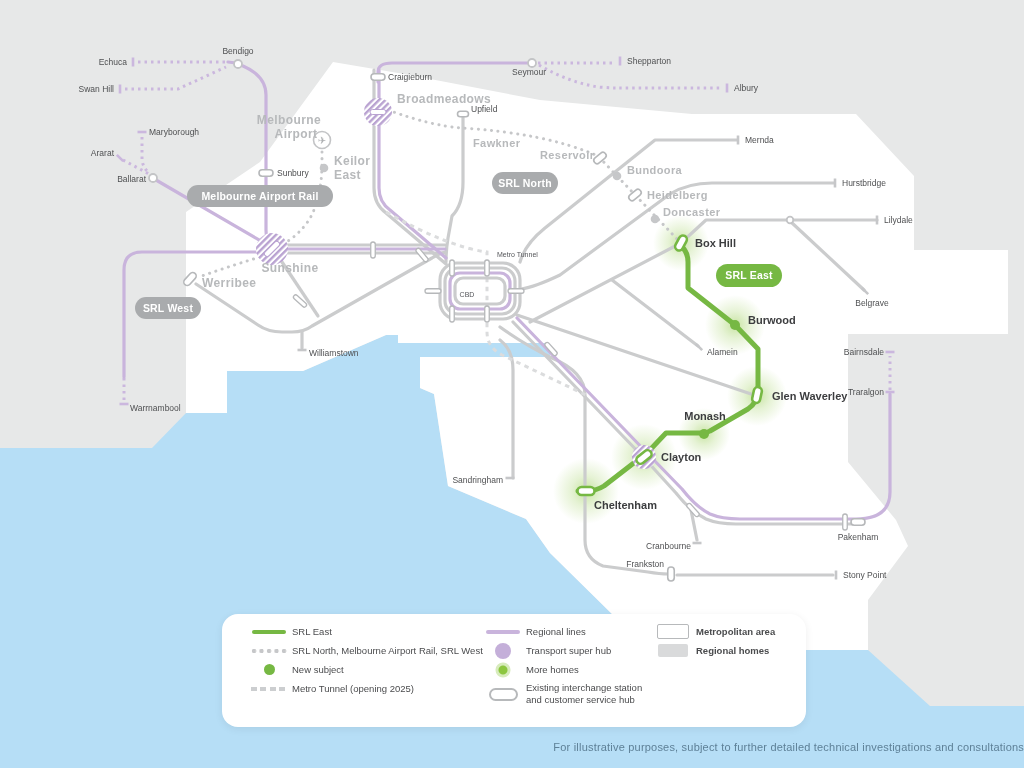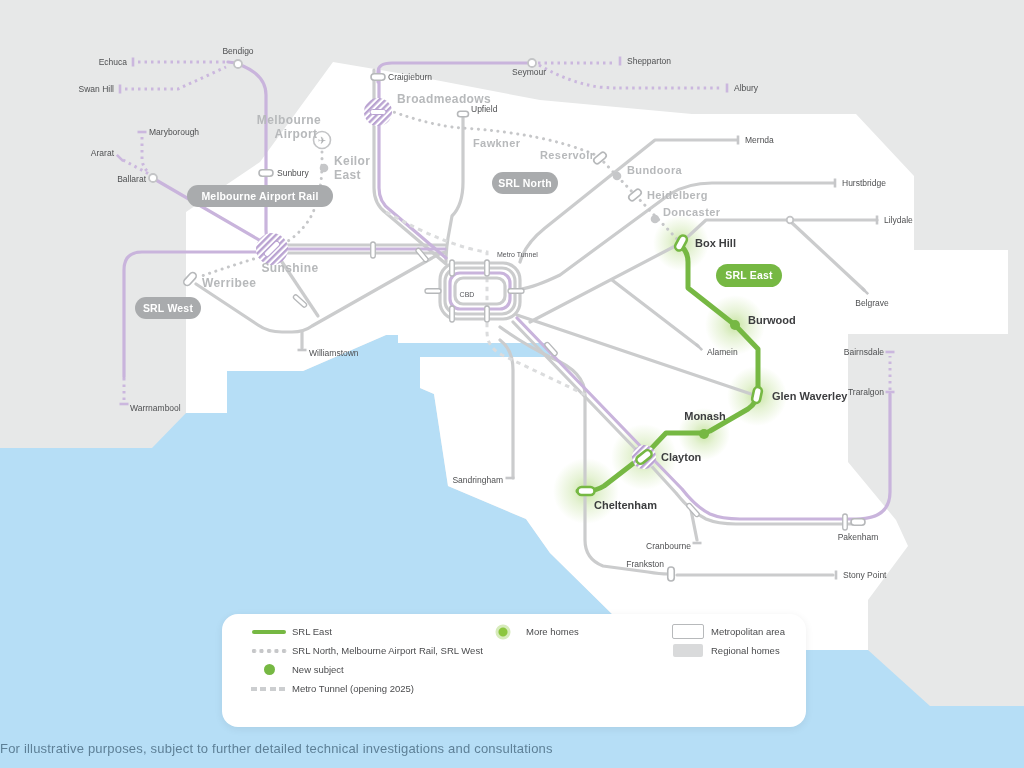--- a/index.html
+++ b/index.html
@@ -13,39 +13,39 @@
   .st-tiny{font-family:"Liberation Sans",sans-serif;font-size:7px;fill:#55565a;}
   .st-area{font-family:"Liberation Sans",sans-serif;font-weight:bold;fill:#b7b9bb;letter-spacing:.4px;}
   .badge-text{font-family:"Liberation Sans",sans-serif;font-size:10.5px;font-weight:bold;fill:#ffffff;letter-spacing:.2px;}
 
   
   .legend{position:absolute;left:222px;top:614px;width:584px;height:113px;background:#fff;
           border-radius:16px;box-shadow:0 2px 8px rgba(0,0,0,.07);}
   .lcol{position:absolute;top:8px;}
   .lcol1{left:24px;width:250px;}
   .lcol2{left:258px;width:236px;}
-  .lcol3{left:443px;width:150px;}
+  .lcol3{left:428px;width:150px;font-weight:bold;}
   .lrow{display:flex;align-items:center;height:19px;}
   .lrow.tall{height:30px;align-items:center;}
   .swbox{width:46px;display:flex;justify-content:center;align-items:center;flex:none;}
   .llabel{font-size:9.5px;color:#4b4c4e;line-height:1.25;}
   .sw-line-green{width:34px;height:4px;border-radius:2px;background:#76b843;}
   .sw-dotted-grey{width:36px;height:6px;background:radial-gradient(circle 2.2px at 3px 3px,#c6c7c9 2.1px,transparent 2.3px);background-size:7.5px 6px;background-repeat:repeat-x;}
   .sw-pill-green{width:21px;height:10px;border:3px solid #76b843;border-radius:8px;background:#fff;}
   .sw-dot-green{width:11px;height:11px;border-radius:50%;background:#76b843;}
   .sw-dash-grey{width:36px;height:4px;background:repeating-linear-gradient(90deg,#ccced0 0 6px,transparent 6px 9.5px);}
   .sw-line-purple{width:34px;height:4px;border-radius:2px;background:#c9b4dc;}
   .sw-dot-purple{width:16px;height:16px;border-radius:50%;background:#c4afd9;}
   .sw-glow-green{width:16px;height:16px;border-radius:50%;background:radial-gradient(circle,#8cc63f 0 4px,rgba(140,198,63,.35) 5px 7px,transparent 8px);}
   .sw-pill-grey{width:25px;height:9px;border:2px solid #b7b9bb;border-radius:7px;background:#fff;}
   .sw-rect-white{width:30px;height:13px;border:1.5px solid #b7b9bb;background:#fff;border-radius:2px;}
   .sw-rect-grey{width:30px;height:13px;background:#d9dadb;border-radius:2px;}
 
-  .footer{position:absolute;top:741px;left:0;width:100%;text-align:left;
-          font-size:13px;color:#5e8097;letter-spacing:.2px;}
+  .footer{position:absolute;top:741px;left:0;width:100%;text-align:right;
+          font-size:11px;color:#5e8097;letter-spacing:.2px;}
 </style>
 </head>
 <body>
 
 <div class="stage">
 
 <svg id="map-svg" width="1024" height="768" viewBox="0 0 1024 768">
   <defs>
     <pattern id="hatch" width="4.5" height="4.5" patternUnits="userSpaceOnUse" patternTransform="rotate(45)">
       <rect width="4.5" height="4.5" fill="#ffffff"></rect>
@@ -317,23 +317,44 @@
     <div class="lrow">
       <div class="swbox">
             <div class="sw-dash-grey"></div>
           </div>
       <span class="llabel">Metro Tunnel (opening 2025)</span>
     </div>
   </div>
   <div class="lcol lcol2">
     <div class="lrow">
       <div class="swbox">
+            <div class="sw-line-purple"></div>
+          </div>
+      <span class="llabel">Regional lines</span>
+    </div>
+    <div class="lrow">
+      <div class="swbox">
+            <div class="sw-dot-purple"></div>
+          </div>
+      <span class="llabel">Transport super hub</span>
+    </div>
+    <div class="lrow">
+      <div class="swbox">
             <div class="sw-glow-green"></div>
           </div>
       <span class="llabel">More homes</span>
+    </div>
+    <div class="lrow tall">
+      <div class="swbox">
+            <div class="sw-pill-grey"></div>
+          </div>
+      <span class="llabel">
+        <span>Existing interchange station</span><br>
+        <span>and customer service hub</span>
+      </span>
     </div>
   </div>
   <div class="lcol lcol3">
     <div class="lrow">
       <div class="swbox">
             <div class="sw-rect-white"></div>
           </div>
       <span class="llabel">Metropolitan area</span>
     </div>
     <div class="lrow">

